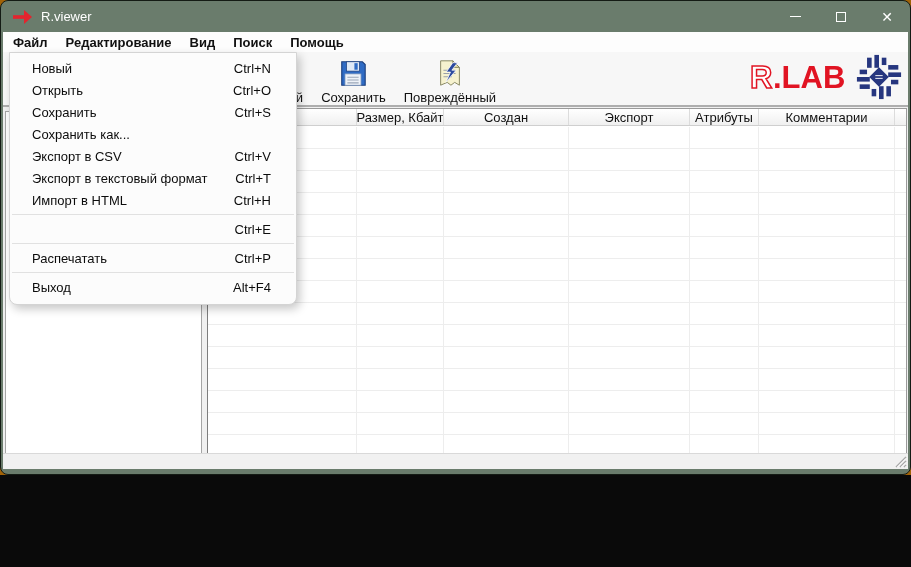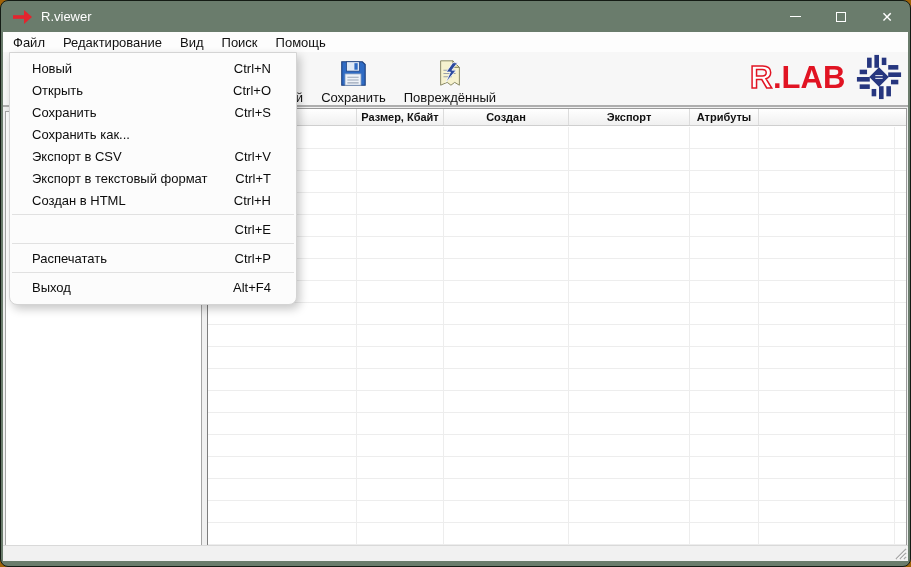--- a/index.html
+++ b/index.html
@@ -1,48 +1,48 @@
 <!DOCTYPE html>
 <html><head>
 <meta charset="utf-8">
 <style>
   html,body{margin:0;padding:0;background:#0a0a0a;}
   *{box-sizing:border-box;font-family:"Liberation Sans","DejaVu Sans",sans-serif;}
-  .stage{position:relative;width:911px;height:567px;background:#a16207;overflow:hidden;}
+  .stage{position:relative;width:911px;height:475px;background:#a16207;overflow:hidden;}
 
   
   .window{position:absolute;inset:0;background:#6a7c6c;border:1px solid #141b14;border-radius:8px;overflow:hidden;}
   .titlebar{position:absolute;top:0;left:0;right:0;height:31px;display:flex;align-items:center;padding-left:12px;color:#fff;font-size:13px;}
   .app-icon{display:flex;align-items:center;margin-right:9px;}
   .tb-controls{margin-left:auto;display:flex;height:100%;}
   .tb-btn{width:46px;height:100%;display:flex;align-items:center;justify-content:center;color:#fff;font-size:13px;}
   .glyph-min{width:11px;height:1px;background:#fff;}
   .glyph-max{width:10px;height:10px;border:1px solid #fff;}
   .glyph-close{font-size:14px;line-height:1;}
 
   .content{position:absolute;top:31px;left:2px;right:2px;bottom:5px;background:#f0f0f0;overflow:hidden;}
 
   
   .menubar{position:absolute;top:0;left:0;right:0;height:20px;background:#fdfdfd;display:flex;align-items:center;padding-left:1px;font-size:13px;color:#111;}
-  .menubar .mitem{padding:0 9px;height:100%;display:flex;align-items:center;}
+  .menubar .mitem{padding:0 9px;height:100%;display:flex;align-items:center;font-weight:bold;}
 
   
   .toolbar{position:absolute;top:20px;left:0;right:0;height:55px;background:#f7f7f7;border-bottom:2px solid #aeaeae;display:flex;align-items:flex-start;padding:3px 0 0 252px;}
   .tool-btn{display:flex;flex-direction:column;align-items:center;padding:1px 8px;margin-right:2px;}
   .tool-btn .ticon{height:34px;display:flex;align-items:center;justify-content:center;}
   .tool-btn .tlabel{font-size:13px;color:#111;white-space:nowrap;margin-top:0px;}
 
   .logo{position:absolute;right:6px;top:22px;display:flex;align-items:center;gap:5px;}
 
   
   .left-panel{position:absolute;left:2px;top:79px;width:197px;height:435px;background:#fff;border:1px solid #a5a5a5;}
   .splitter{position:absolute;left:199px;top:79px;width:5px;height:435px;}
   .table{position:absolute;left:204px;top:76px;width:700px;height:438px;background:#fff;border:1px solid #9a9a9a;border-left-color:#7d7d7d;}
   .thead{display:flex;height:17px;background:linear-gradient(#ffffff,#f0f0f0);border-bottom:1px solid #cfcfcf;}
-  .th{border-right:1px solid #dcdcdc;font-size:11px;color:#111;display:flex;align-items:center;justify-content:center;overflow:hidden;white-space:nowrap;font-weight:bold;}
+  .th{border-right:1px solid #dcdcdc;font-size:13px;color:#111;display:flex;align-items:center;justify-content:center;overflow:hidden;white-space:nowrap;}
   .th:last-child{border-right:none;}
   .tbody{position:absolute;top:18px;left:0;right:0;bottom:0;background:
       repeating-linear-gradient(to bottom,#ffffff 0px,#ffffff 21px,#ededed 21px,#ededed 22px);}
   .tcols{position:absolute;inset:0;display:flex;}
   .tcol{border-right:1px solid #ededed;height:100%;}
   .tcol:last-child{border-right:none;}
 
   
   .statusbar{position:absolute;left:0;right:0;bottom:0;height:16px;background:#f1f1f1;border-top:1px solid #d9d9d9;}
   .grip{position:absolute;right:1px;bottom:1px;}
@@ -167,20 +167,21 @@
       <div class="left-panel"></div>
       <div class="splitter"></div>
 
       <div class="table">
         <div class="thead">
           <div class="th" style="width:149px"></div>
           <div class="th" style="width:87px">Размер, Кбайт</div>
           <div class="th" style="width:125px">Создан</div>
           <div class="th" style="width:121px">Экспорт</div>
           <div class="th" style="width:69px">Атрибуты</div>
+          <div class="th" style="width:136px">Комментарии</div>
           <div class="th" style="flex:1"></div>
         </div>
         <div class="tbody">
           <div class="tcols">
             <div class="tcol" style="width:149px"></div>
             <div class="tcol" style="width:87px"></div>
             <div class="tcol" style="width:125px"></div>
             <div class="tcol" style="width:121px"></div>
             <div class="tcol" style="width:69px"></div>
             <div class="tcol" style="width:136px"></div>
@@ -224,21 +225,21 @@
         </div>
         <div class="ditem">
           <span>Экспорт в CSV</span>
           <span class="dshort">Ctrl+V</span>
         </div>
         <div class="ditem">
           <span>Экспорт в текстовый формат</span>
           <span class="dshort">Ctrl+T</span>
         </div>
         <div class="ditem">
-          <span>Создан в HTML</span>
+          <span>Импорт в HTML</span>
           <span class="dshort">Ctrl+H</span>
         </div>
         <div class="dsep"></div>
         <div class="ditem">
           <span class="dshort">Ctrl+E</span>
         </div>
         <div class="dsep"></div>
         <div class="ditem">
           <span>Распечатать</span>
           <span class="dshort">Ctrl+P</span>

